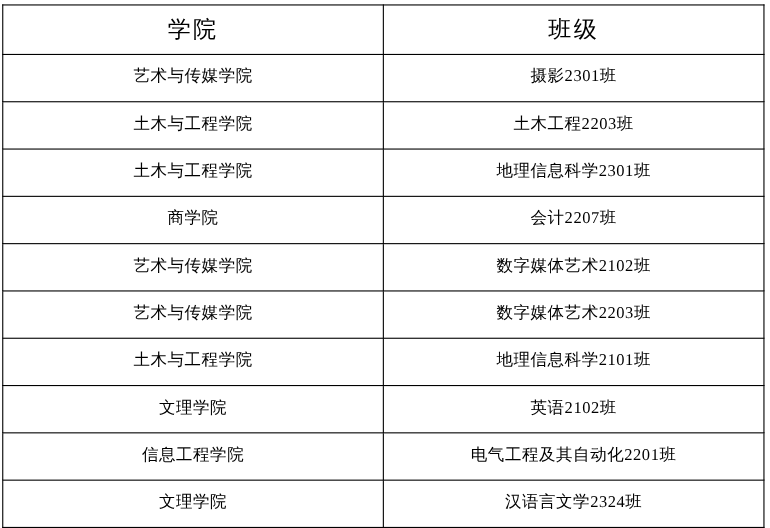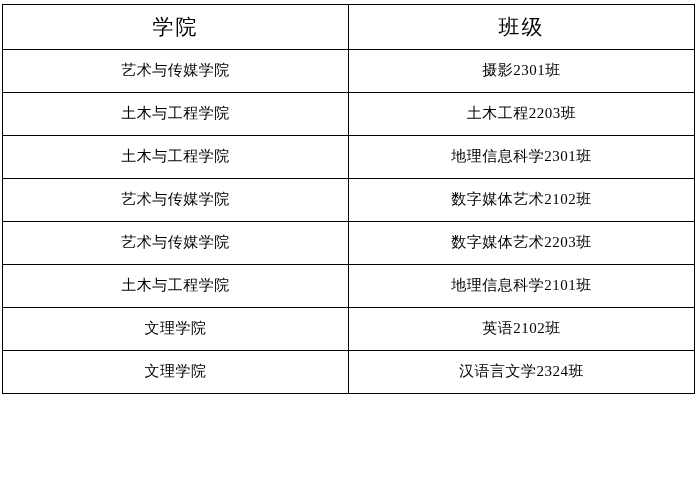--- a/index.html
+++ b/index.html
@@ -74,34 +74,42 @@
       </tr>
       <tr>
         <td>土木与工程学院</td>
         <td>土木工程2203班</td>
       </tr>
       <tr>
         <td>土木与工程学院</td>
         <td>地理信息科学2301班</td>
       </tr>
       <tr>
+        <td>商学院</td>
+        <td>会计2207班</td>
+      </tr>
+      <tr>
         <td>艺术与传媒学院</td>
         <td>数字媒体艺术2102班</td>
       </tr>
       <tr>
         <td>艺术与传媒学院</td>
         <td>数字媒体艺术2203班</td>
       </tr>
       <tr>
         <td>土木与工程学院</td>
         <td>地理信息科学2101班</td>
       </tr>
       <tr>
         <td>文理学院</td>
         <td>英语2102班</td>
       </tr>
       <tr>
+        <td>信息工程学院</td>
+        <td>电气工程及其自动化2201班</td>
+      </tr>
+      <tr>
         <td>文理学院</td>
         <td>汉语言文学2324班</td>
       </tr>
     </tbody>
   </table>
 </div>
 
 </body></html>

